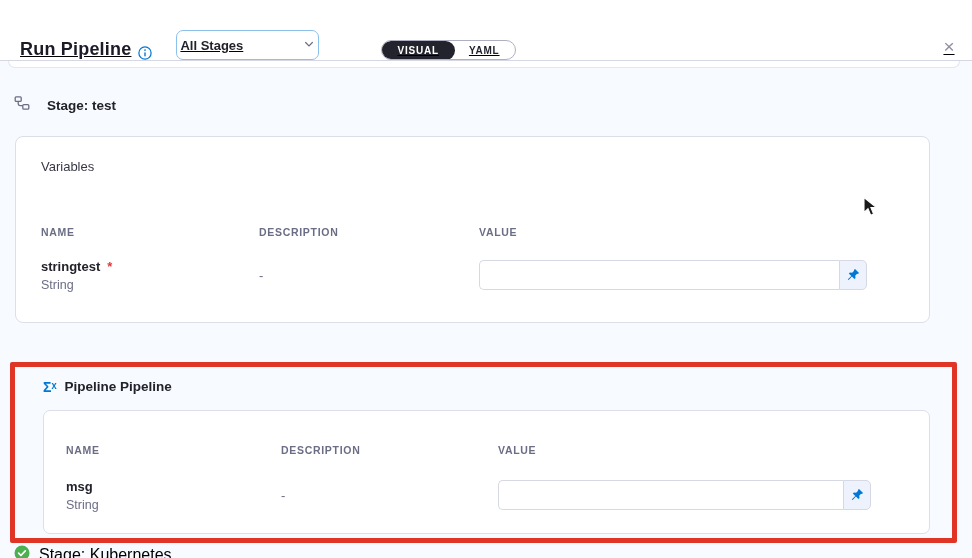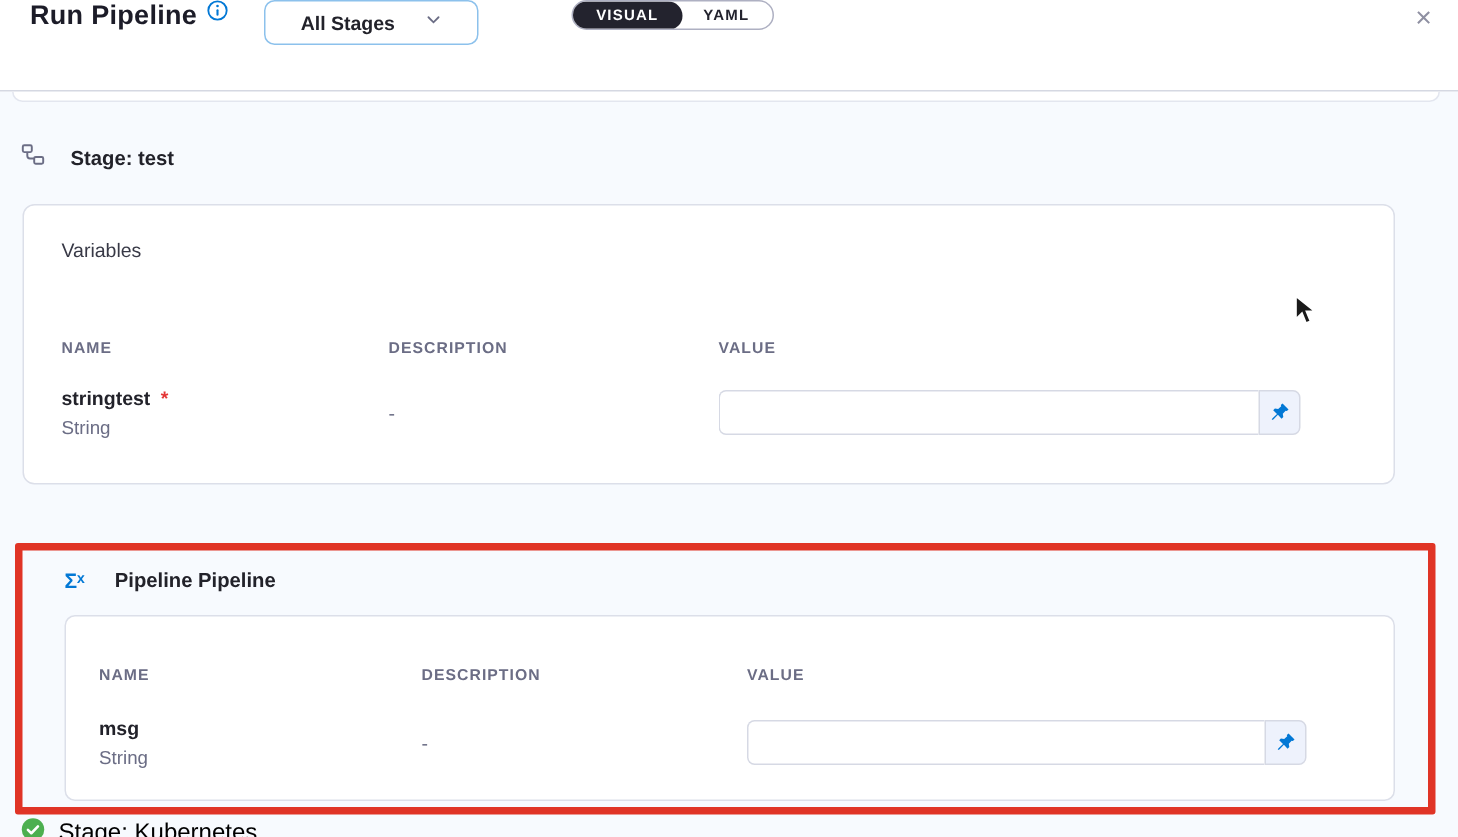--- a/index.html
+++ b/index.html
@@ -4,28 +4,28 @@
 <style>
   * { margin:0; padding:0; box-sizing:border-box; }
   body { font-family:"Liberation Sans", sans-serif; background:#e9eaf0; }
   .screen {
     position:relative; width:972px; height:558px; overflow:hidden;
     background:#fff; margin:0 auto;
   }
   
   .header {
     position:absolute; top:0; left:0; right:0; height:60px;
-    background:#fff; display:flex; align-items:flex-start; z-index:5;
+    background:#fff; display:flex; align-items:flex-end; z-index:5;text-decoration:underline;
   }
   .page-title { margin-left:20px; font-size:18px; font-weight:700; color:#1c1c28; letter-spacing:.2px; }
   .info-icon { margin-left:7px; display:inline-flex; cursor:pointer; }
   .stage-select {
     margin-left:24px; width:143px; height:30px; border:1.5px solid #8cc1ec;
     border-radius:7px; background:#fff; display:flex; align-items:center;
-    justify-content:space-between; padding:0 23px; cursor:pointer;
+    justify-content:space-between; padding:0 3px; cursor:pointer;
   }
   .stage-select .val { font-size:13px; font-weight:700; color:#22222a; }
   .view-toggle {
     margin-left:62px; display:flex; align-items:center; height:20px;
     border:1.5px solid #aeb0c2; border-radius:20px; background:#fff; overflow:hidden; cursor:pointer;
   }
   .seg { font-size:10px; font-weight:700; letter-spacing:.8px; line-height:17px; padding:0 15px; color:#23232e; }
   .seg.active { background:#23232e; color:#fff; border-radius:20px; line-height:19px; height:19px; margin:-1px; padding:0 16px; }
   .close-btn {
     margin-left:auto; margin-right:10px; width:26px; height:26px; border:none; background:transparent;
@@ -65,21 +65,21 @@
   .pin-btn {
     width:28px; height:30px; background:#eef2fc; border:1px solid #d6d9e4; border-radius:0 5px 5px 0;
     display:flex; align-items:center; justify-content:center; cursor:pointer;
   }
 
   
   .highlight-box {
     position:absolute; left:10px; top:301px; width:947px; height:181px;
     border:5px solid #e03426; border-radius:2px;
   }
-  .pv-header { position:absolute; top:12px; left:28px; display:flex; align-items:center; gap:20px; }
+  .pv-header { position:absolute; top:12px; left:28px; display:flex; align-items:center; gap:8px; }
   .sigma-icon { color:#0278d5; font-size:14px; font-weight:700; line-height:1; }
   .pv-title { font-size:13.5px; font-weight:700; color:#22222a; }
   .inner-card { left:28px; top:43px; width:887px; height:124px; border-radius:7px; }
   .inner-card .cols { top:33px; left:22px; right:22px; grid-template-columns:215px 217px 1fr; }
   .inner-card .vrow { top:62px; left:22px; right:58px; grid-template-columns:215px 217px 1fr; height:44px; }
 
   
   .k8s-heading { position:absolute; left:14px; top:484px; display:flex; align-items:center; gap:9px; }
 
   

